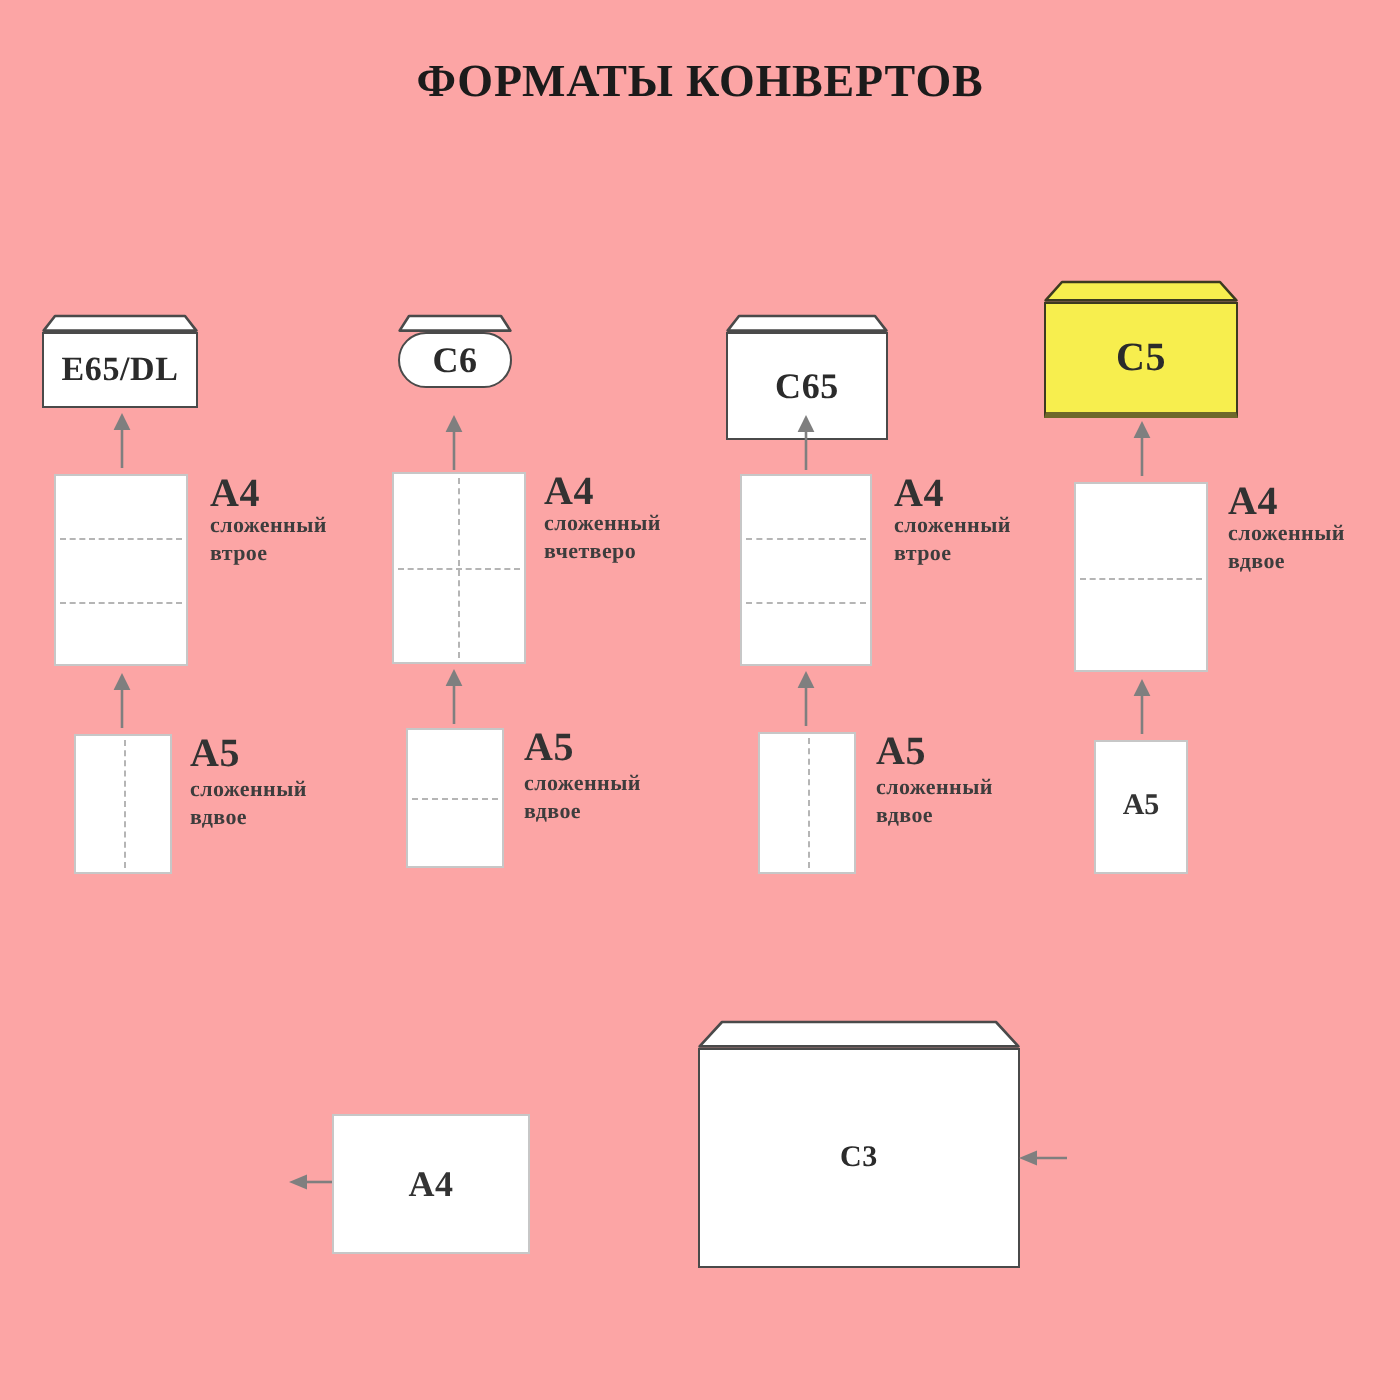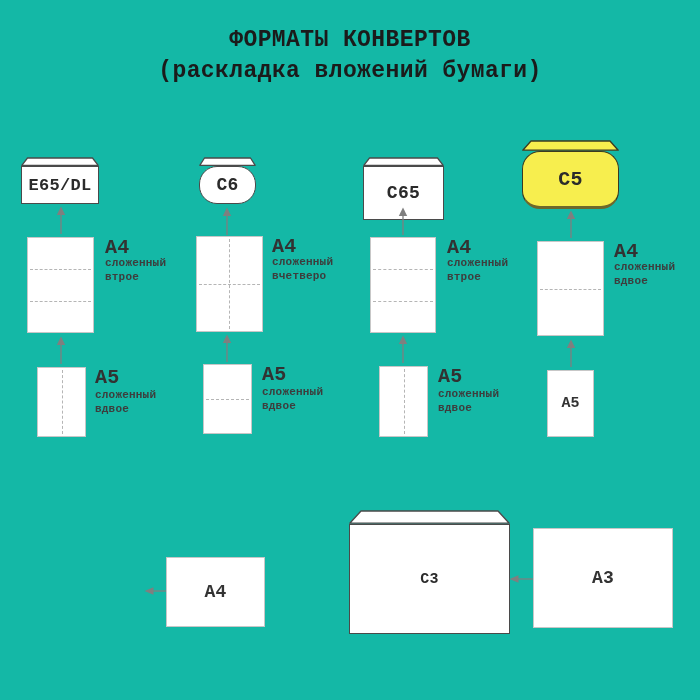--- a/index.html
+++ b/index.html
@@ -1,35 +1,35 @@
 <!DOCTYPE html>
 <html><head>
 <meta charset="utf-8">
 <style>
   html,body{margin:0;padding:0;background:#fff;}
   .canvas{
-    position:relative;width:700px;height:700px;background:#14b8a6;
-    font-family:Liberation Mono, monospace;overflow:hidden;
+    position:relative;width:700px;height:700px;background:#fca5a5;
+    font-family:Liberation Serif, serif;overflow:hidden;
   }
   
   .title{position:absolute;top:25px;left:0;width:700px;text-align:center;
     color:#1b1b1b;font-weight:800;font-size:23px;line-height:31px;letter-spacing:0.4px;}
   
   .envelope{position:absolute;}
   .flap{display:block;}
   .flap polygon{fill:#ffffff;stroke:#4a4a4a;stroke-width:1.3;stroke-linejoin:round;}
   .env-body{box-sizing:border-box;border:1.4px solid #4a4a4a;background:#ffffff;
     display:flex;align-items:center;justify-content:center;}
   .env-label{font-weight:700;color:#2b2b2b;letter-spacing:0.3px;}
   .env-yellow .flap polygon{fill:#f7ee4e;stroke:#3c3a20;}
   .env-yellow .env-body{background:#f7ee4e;border-color:#3c3a20;border-bottom-width:3px;border-bottom-color:#6e682b;}
   #env1{left:21px;top:157px;width:78px;} #env1 .env-body{height:38px;} #env1 .env-label{font-size:17px;}
-  #env2{left:199px;top:157px;width:57px;} #env2 .env-body{height:38px;border-radius:18px;} #env2 .env-label{font-size:18px;}
+  #env2{left:199px;top:157px;width:57px;} #env2 .env-body{height:28px;border-radius:18px;} #env2 .env-label{font-size:18px;}
   #env3{left:363px;top:157px;width:81px;} #env3 .env-body{height:54px;} #env3 .env-label{font-size:18px;}
-  #env4{left:522px;top:140px;width:97px;} #env4 .env-body{height:58px;border-radius:18px;} #env4 .env-label{font-size:20px;}
+  #env4{left:522px;top:140px;width:97px;} #env4 .env-body{height:58px;} #env4 .env-label{font-size:20px;}
   #envC4{left:34px;top:539px;width:109px;} #envC4 .env-body{height:87px;} #envC4 .env-label{font-size:18px;}
   #envC3{left:349px;top:510px;width:161px;} #envC3 .env-body{height:110px;} #envC3 .env-label{font-size:15px;}
   
   .paper{position:absolute;box-sizing:border-box;background:#ffffff;border:1px solid #c7c7c7;}
   .paper-center{display:flex;align-items:center;justify-content:center;}
   .inside-lbl{font-size:15px;font-weight:600;color:#333333;}
   .inside-lbl-lg{font-size:18px;font-weight:700;color:#333333;letter-spacing:0.3px;}
   .fold-h{position:absolute;left:2px;right:2px;border-top:1.2px dashed #b5b5b5;}
   .fold-v{position:absolute;top:2px;bottom:2px;border-left:1.2px dashed #b5b5b5;}
   #p1{left:27px;top:237px;width:67px;height:96px;}
@@ -51,21 +51,20 @@
   .arrow line{stroke:#7f7f7f;stroke-width:1.3;}
   .arrow polygon{fill:#7f7f7f;stroke:none;}
 </style>
 </head>
 <body>
 
 <div class="canvas">
 
   <div class="title">
     <div>ФОРМАТЫ КОНВЕРТОВ</div>
-    <div>(раскладка вложений бумаги)</div>
   </div>
 
   <div class="envelope" id="env1">
     <svg class="flap" width="78" height="9" viewBox="0 0 78 9">
         <polygon points="6.5,1 71.5,1 77.2,8.3 0.8,8.3"></polygon>
       </svg>
     <div class="env-body">
       <span class="env-label">E65/DL</span>
     </div>
   </div>
@@ -190,17 +189,14 @@
         <polygon points="12,1 149,1 160.2,13.2 0.8,13.2"></polygon>
       </svg>
     <div class="env-body">
       <span class="env-label">C3</span>
     </div>
   </div>
   <svg class="arrow" style="left:509px;top:573px" width="25" height="12" viewBox="0 0 25 12">
       <line x1="24.5" y1="6" x2="7" y2="6"></line>
       <polygon points="0.5,6 9.5,2.2 9.5,9.8"></polygon>
     </svg>
-  <div class="paper paper-center" id="pa3">
-    <span class="inside-lbl-lg">A3</span>
-  </div>
 
 </div>
 
 </body></html>

